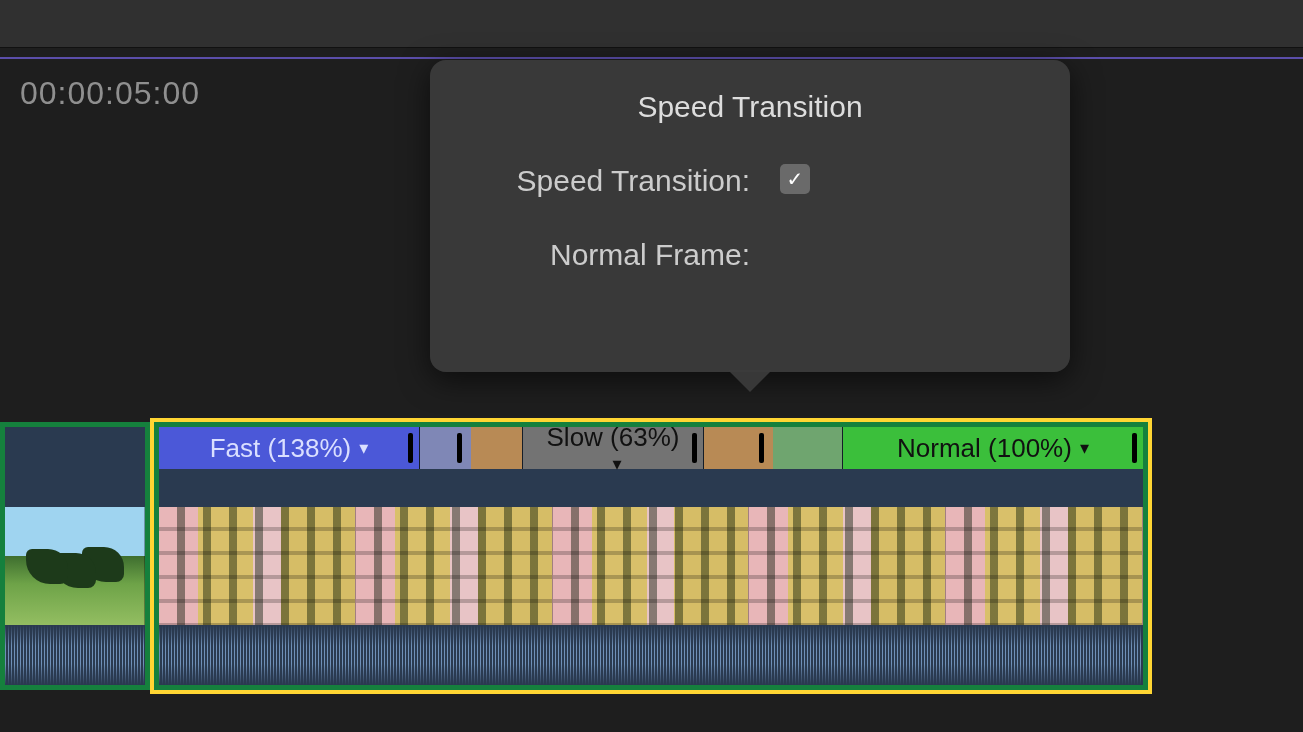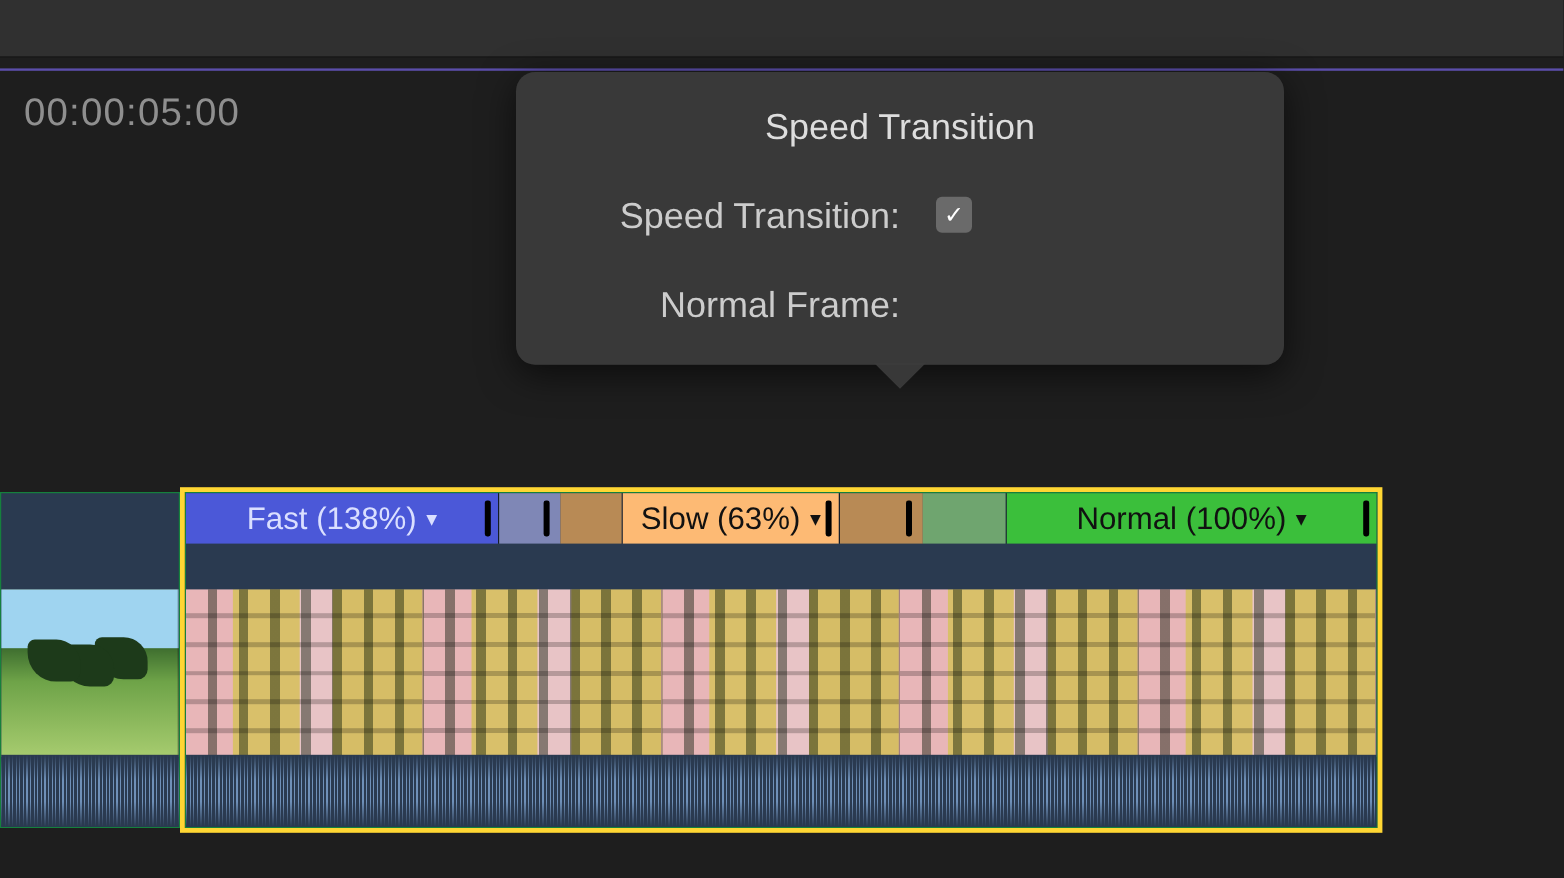--- a/index.html
+++ b/index.html
@@ -34,21 +34,21 @@
     font-size: 32px;
     color: #8f8f8f;
     letter-spacing: 1px;
   }
   
   .popover {
     position: absolute;
     top: 60px;
     left: 430px;
     width: 640px;
-    height: 244px;
+    height: 312px;
     background: rgba(60,60,60,0.92);
     border-radius: 16px;
     box-shadow: 0 8px 30px rgba(0,0,0,0.6);
     padding: 30px 50px;
     z-index: 20;
     display: flex;
     flex-direction: column;
   }
   .popover::after {
     content: "";
@@ -102,23 +102,23 @@
   }
   
   .track {
     position: absolute;
     top: 410px;
     left: 0; right: 0;
     height: 280px;
   }
   .clip {
     position: absolute;
-    top: 0; bottom: 0;
+    top: 12px; bottom: 0;
     background: #2a3a50;
-    border: 1px solid #15803d;
+    border: 5px solid #15803d;
   }
   .clip.selected {
     outline: 4px solid #ffd633;
     outline-offset: 0;
     z-index: 5;
   }
   .clip-left  { left: 0; width: 150px; }
   .clip-main  { left: 154px; width: 994px; }
   .clip-right { left: 1170px; width: 133px; }
   .clip-label {
@@ -222,21 +222,21 @@
   }
   .seg .marker {
     position: absolute;
     right: 6px;
     top: 6px; bottom: 6px;
     width: 5px;
     background: #000;
     border-radius: 2px;
   }
   .seg.fast   { background: #4b58d8; color:#dadfff; }
-  .seg.slow   { background: #fdba74; }
+  .seg.slow   { background: #737373; flex-direction: column; }
   .seg.normal { background: #3bbf3b; }
   .trans {
     position: relative;
     height: 100%;
     border-left: 1px solid rgba(0,0,0,0.5);
     border-right: 1px solid rgba(0,0,0,0.5);
   }
   .trans::before,
   .trans::after {
     content:""; position:absolute; top:0; bottom:0;

